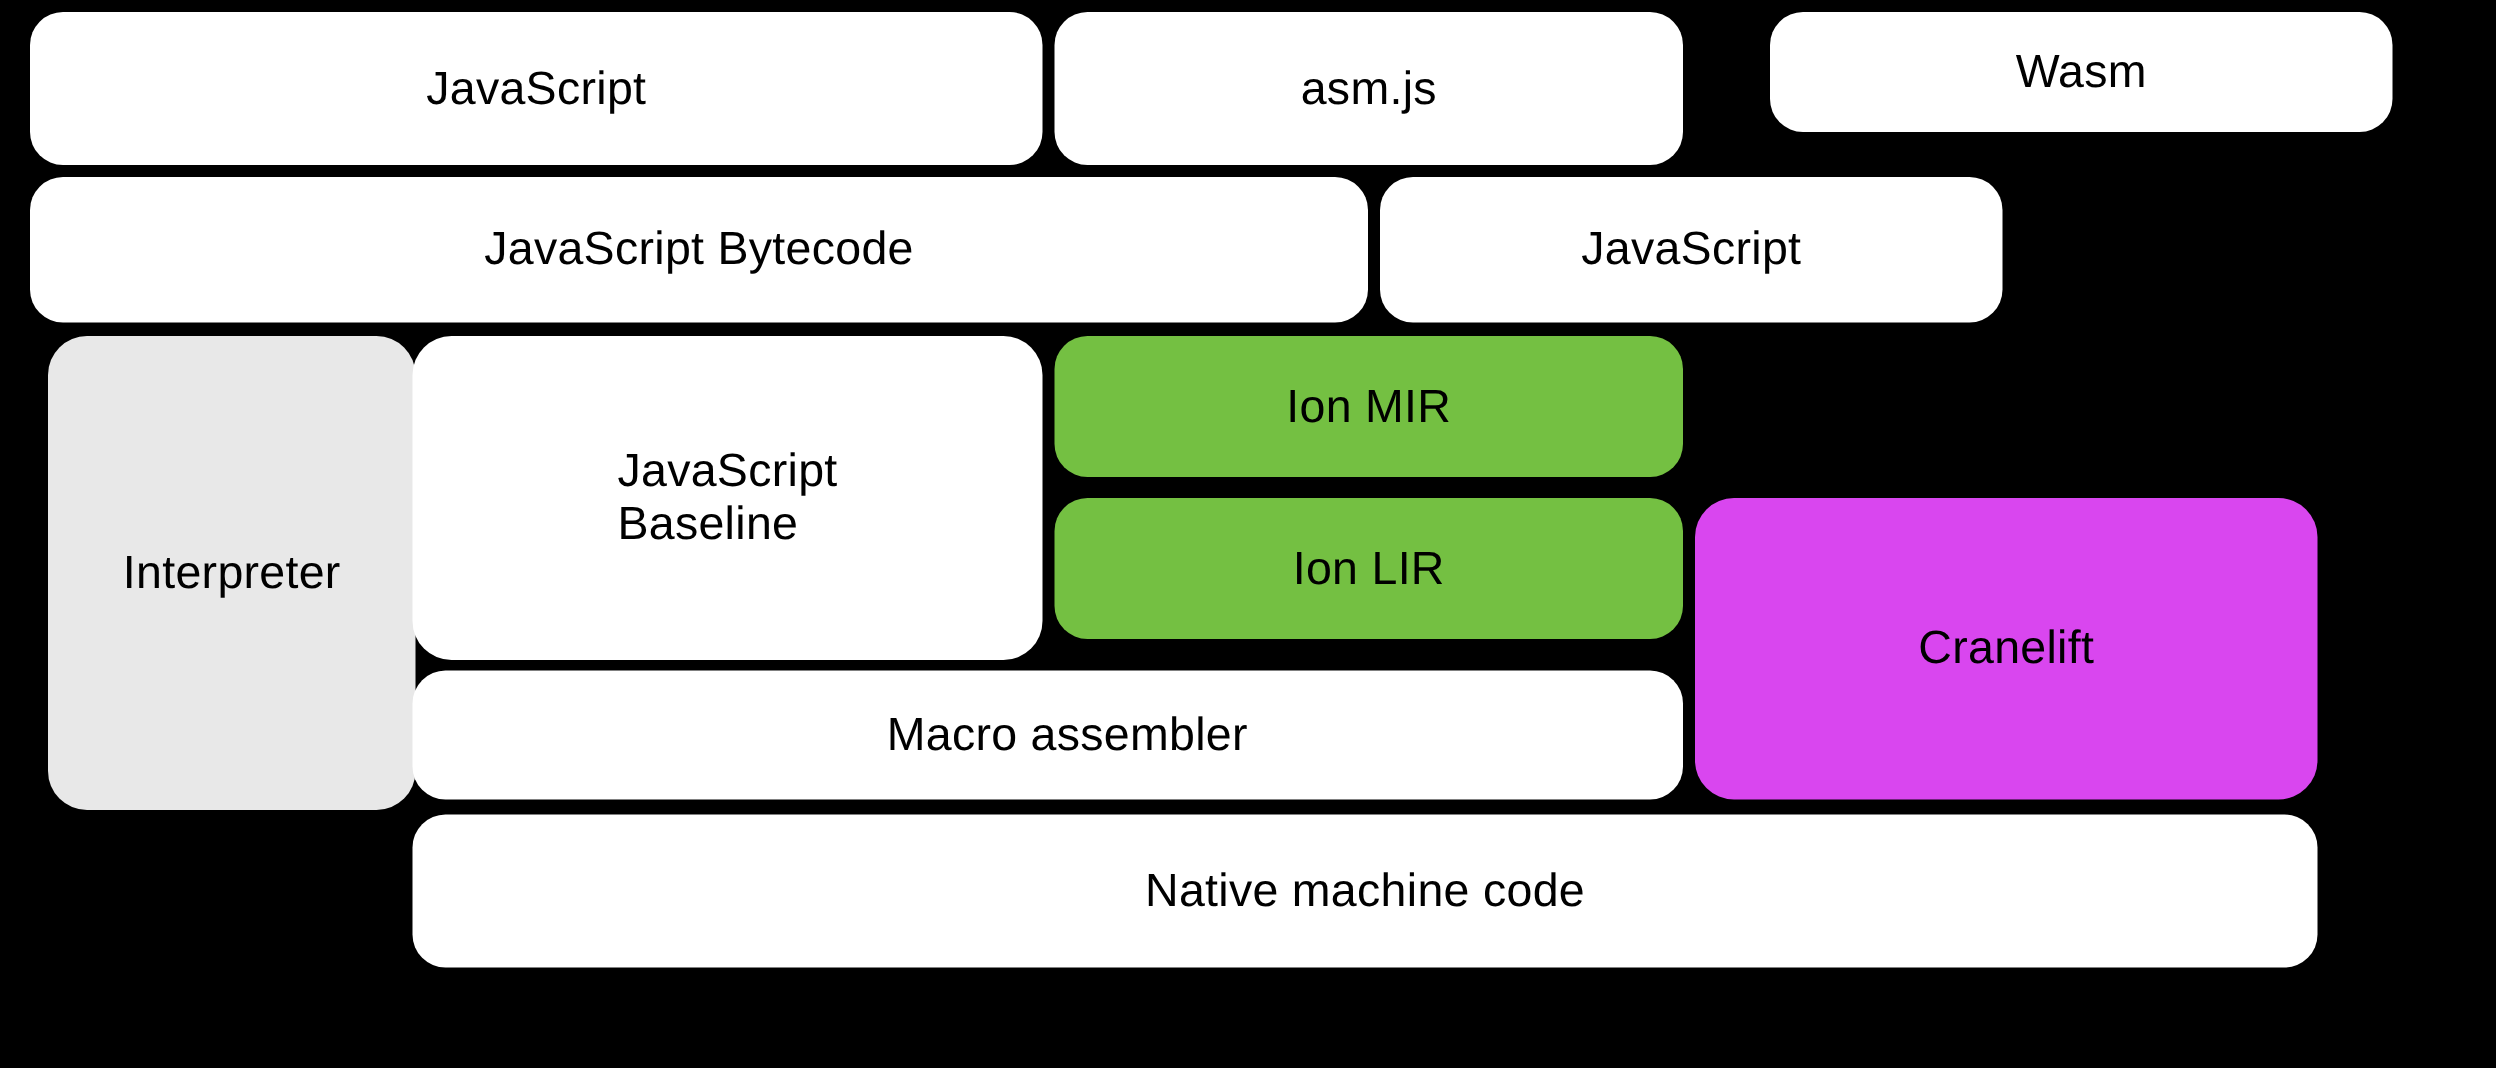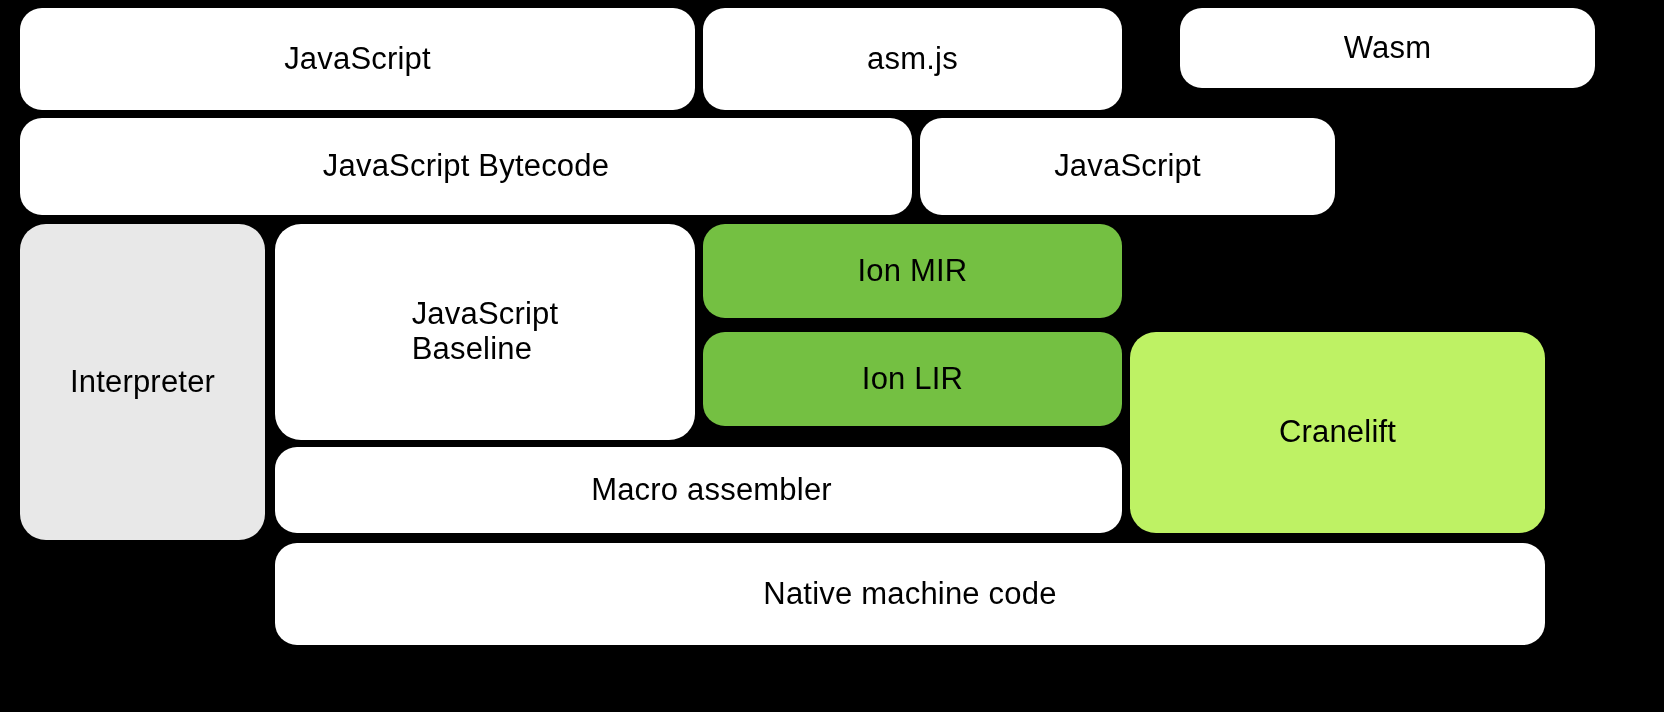--- a/index.html
+++ b/index.html
@@ -30,39 +30,39 @@
     text-align: left;
     font-size: 31px;
     line-height: 1.12;
     letter-spacing: 0.2px;
     font-weight: 400;
     padding: 2px 10px;
     white-space: pre-line;
   }
   .box.gray   { background: #e8e8e8; }
   .box.green  { background: #74c042; }
-  .box.pink   { background: #bef264; }
+  .box.pink   { background: #d946ef; }
   .box.tall   { border-radius: 26px; }
 </style>
 </head>
 <body>
 
 <div id="diagram">
 
   <div class="box" style="left:20px; top:8px; width:675px; height:102px;">JavaScript</div>
 
   <div class="box" style="left:703px; top:8px; width:419px; height:102px;">asm.js</div>
 
   <div class="box" style="left:1180px; top:8px; width:415px; height:80px;">Wasm</div>
 
   <div class="box" style="left:20px; top:118px; width:892px; height:97px;">JavaScript Bytecode</div>
 
   <div class="box" style="left:920px; top:118px; width:415px; height:97px;">JavaScript</div>
 
-  <div class="box gray tall" style="left:20px; top:224px; width:245px; height:316px;">Interpreter</div>
+  <div class="box gray tall" style="left:32px; top:224px; width:245px; height:316px;">Interpreter</div>
 
   <div class="box tall" style="left:275px; top:224px; width:420px; height:216px;">JavaScript
 Baseline</div>
 
   <div class="box green" style="left:703px; top:224px; width:419px; height:94px;">Ion MIR</div>
 
   <div class="box green" style="left:703px; top:332px; width:419px; height:94px;">Ion LIR</div>
 
   <div class="box pink tall" style="left:1130px; top:332px; width:415px; height:201px;">Cranelift</div>
 

